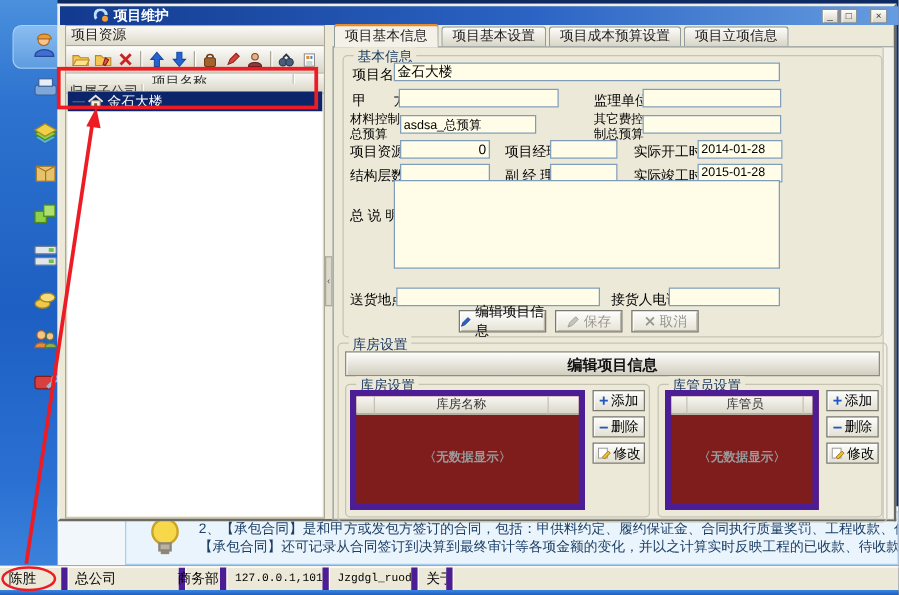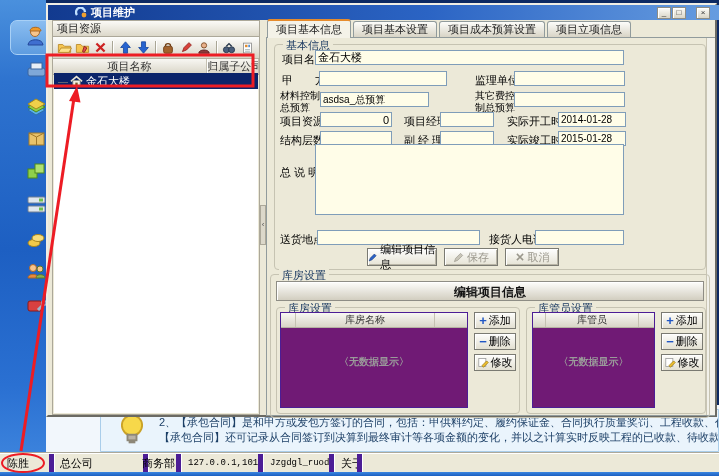--- a/index.html
+++ b/index.html
@@ -37,21 +37,21 @@
   
   .lpanel{position:absolute;left:4px;top:15px;width:208px;height:395px;background:#ece9d8;
     border:1px solid #aca899;box-sizing:border-box;}
   .lcaption{height:15px;background:linear-gradient(180deg,#fbfaf6,#dcd8ca);border-bottom:1px solid #aca899;
     font-size:11px;padding-left:4px;line-height:15px;color:#222;}
   .ltoolbar{height:21px;background:linear-gradient(180deg,#fdfdfb,#d8d4c6);border-bottom:1px solid #b5b1a2;
     display:flex;align-items:center;padding-left:2px;}
   .tool{width:18px;height:17px;display:flex;align-items:center;justify-content:center;}
   .tsep{width:1px;height:14px;background:#a9a695;box-shadow:1px 0 0 #fff;margin:0 3px;}
   .lcolhead{height:15px;display:flex;background:linear-gradient(180deg,#f8f7f3,#d9d5c7);
-    border-bottom:1px solid #aca899;font-size:11px;color:#333;overflow:hidden;}
+    border-bottom:1px solid #aca899;font-size:11px;color:#333;overflow:hidden;flex-direction:column;}
   .lcol{line-height:15px;text-align:center;border-right:1px solid #c5c1b2;box-shadow:1px 0 0 #fff;
     white-space:nowrap;overflow:hidden;}
   .llist{position:absolute;left:1px;right:1px;top:52px;bottom:1px;background:#fff;overflow:hidden;}
   .trow{height:16px;display:flex;align-items:center;font-size:11px;}
   .trow.sel{background:#0b246a;color:#fff;}
   .expander{color:#777;font-size:10px;margin:0 2px 0 4px;}
 
   
   .splitter{position:absolute;left:212px;top:15px;width:6px;height:395px;background:#ece9d8;}
   .spl-btn{position:absolute;left:0;top:185px;width:6px;height:40px;background:#dcd8ca;border:1px solid #aca899;
@@ -77,21 +77,21 @@
   textarea.fld{resize:none;}
 
   .actbtn{position:absolute;height:18px;background:linear-gradient(#fefefe,#e6e3d5);
     border:1px solid #7a7a72;box-shadow:inset 1px 1px 0 #fff,inset -1px -1px 0 #b9b5a6;
     font-size:11px;display:flex;align-items:center;justify-content:center;gap:3px;box-sizing:border-box;}
   .actbtn.disabled{color:#9a978c;}
 
   .hdrbar{position:absolute;height:20px;background:linear-gradient(180deg,#fdfdfb,#d2cec0);
     border:1px solid #8e8d85;box-shadow:inset 1px 1px 0 #fff;font-size:12px;font-weight:bold;color:#111;
     text-align:center;line-height:20px;box-sizing:border-box;}
-  .grid{position:absolute;background:#701a75;border:1px solid #4c1d95;box-sizing:border-box;}
+  .grid{position:absolute;background:#7f1d1d;border:5px solid #4c1d95;box-sizing:border-box;}
   .gridhead{height:14px;display:flex;background:linear-gradient(180deg,#f8f7f3,#d9d5c7);
     border-bottom:1px solid #b5b1a2;font-size:10px;color:#333;}
   .gcol{line-height:13px;text-align:center;border-right:1px solid #c5c1b2;white-space:nowrap;overflow:hidden;}
   .nodata{position:absolute;left:0;right:0;top:42px;text-align:center;font-size:10px;color:#9a9a9a;font-weight:bold;}
   .minibtn{position:absolute;width:42px;height:17px;background:linear-gradient(#fdfdfb,#e3e0d2);
     border:1px solid #7a7a72;box-shadow:inset 1px 1px 0 #fff;font-size:11px;display:flex;align-items:center;
     justify-content:center;gap:2px;box-sizing:border-box;}
   .plus{color:#1f56c4;font-weight:bold;font-size:13px;line-height:10px;}
   .minus{color:#1f56c4;font-weight:bold;font-size:13px;line-height:10px;}
 

